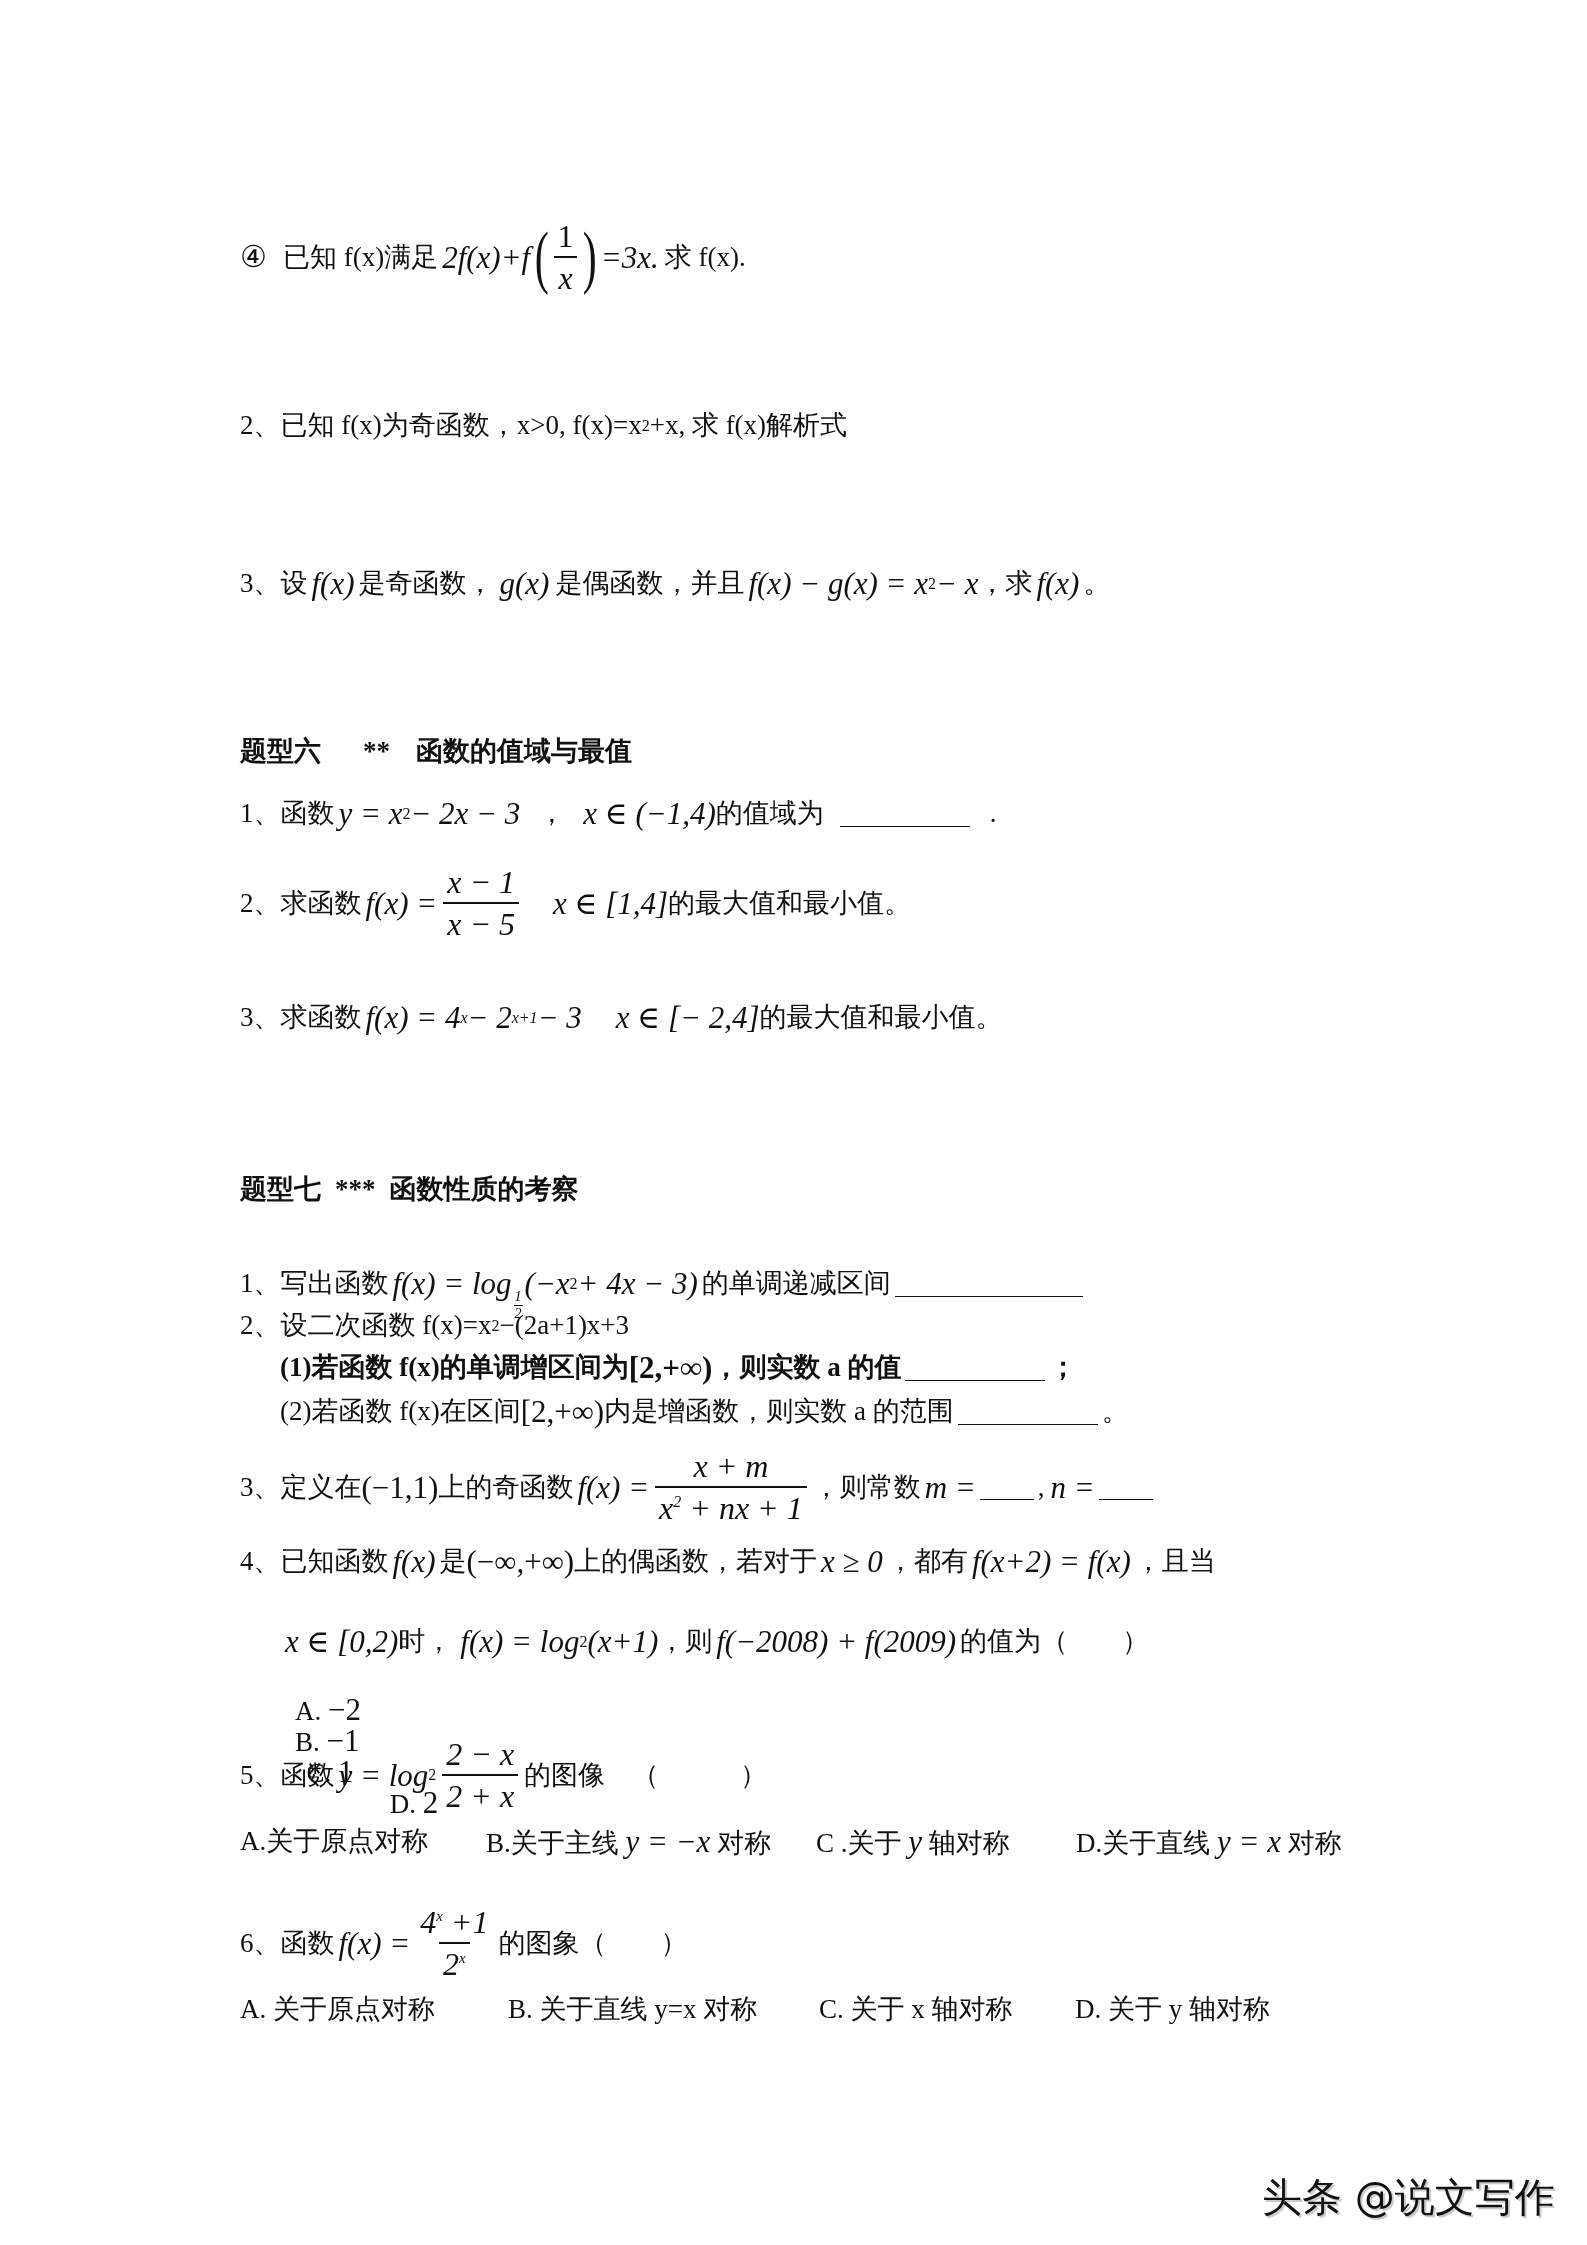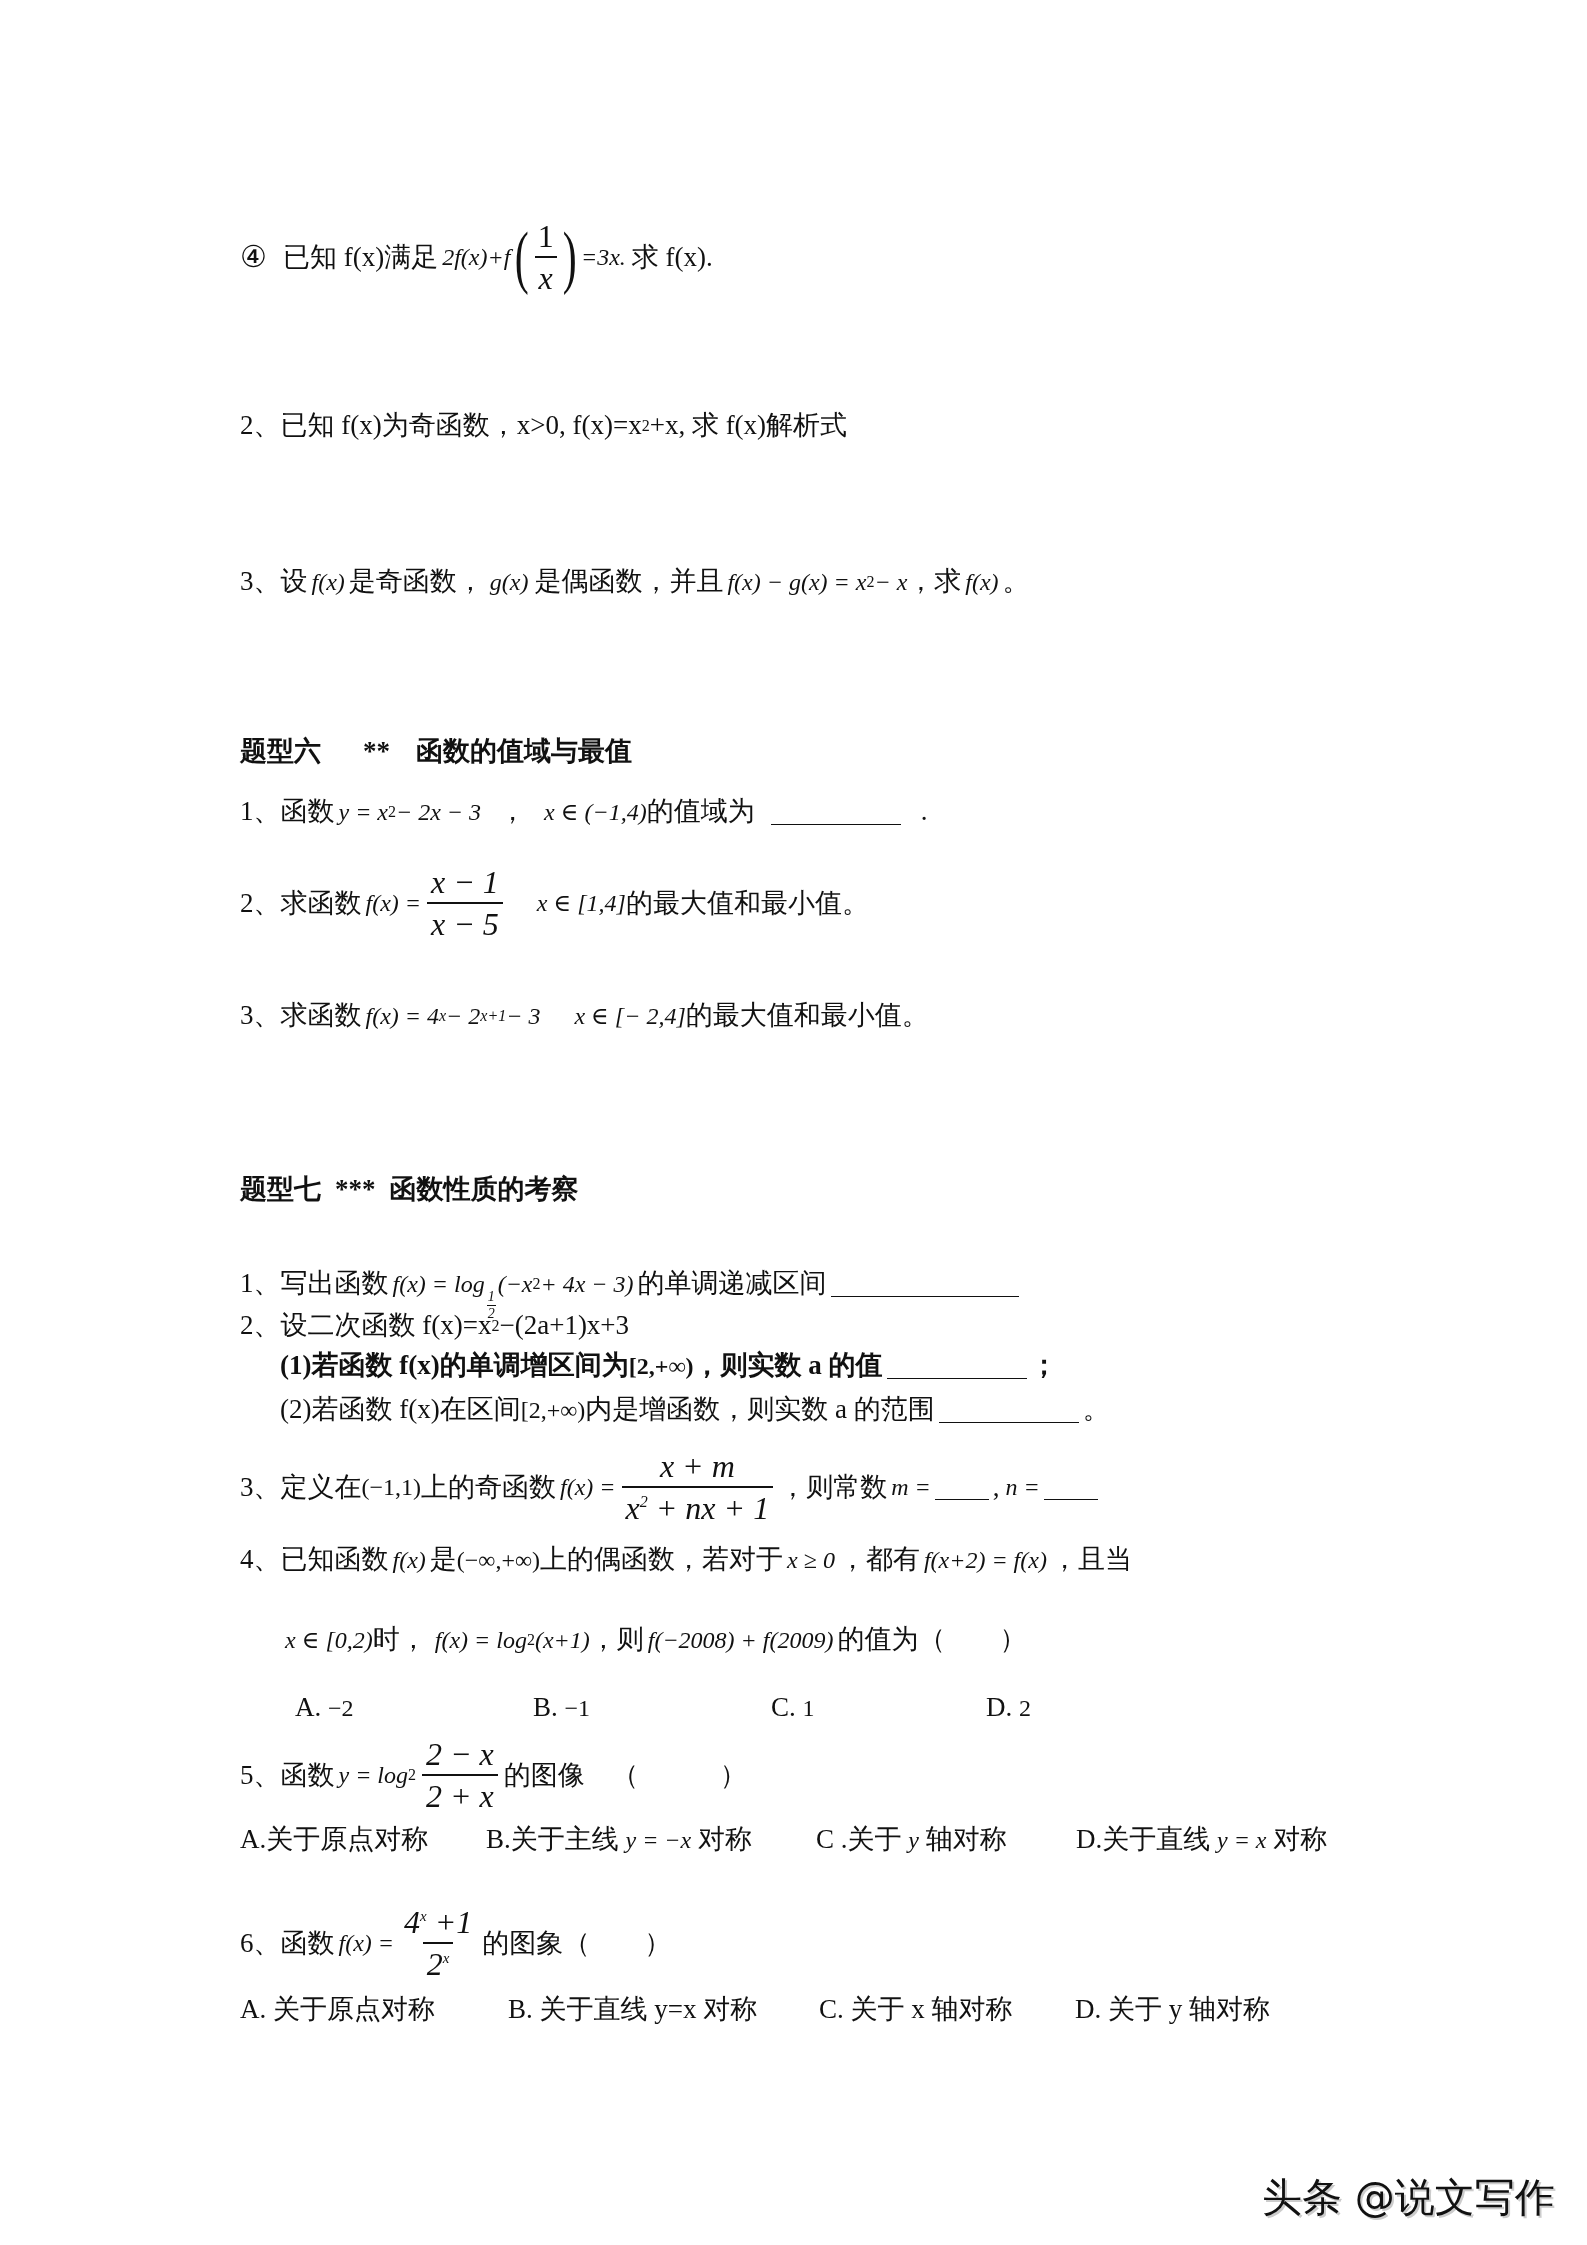--- a/index.html
+++ b/index.html
@@ -1,19 +1,19 @@
 <!DOCTYPE html>
 <html><head>
 <meta charset="utf-8">
 <style>
   html, body { margin:0; padding:0; background:#fff; }
   body { width:1587px; height:2245px; position:relative; overflow:hidden;
          font-family:"Liberation Serif","DejaVu Serif",serif; color:#111; }
   .line { position:absolute; left:240px; font-size:27px; white-space:nowrap; display:flex; align-items:center; line-height:1; }
-  .m { font-family:"Liberation Serif","DejaVu Serif",serif; font-style:italic; font-size:24px; }
+  .m { font-family:"Liberation Serif","DejaVu Serif",serif; font-style:italic; font-size:31px; }
   .up { font-style:normal; }
   .heading { font-weight:bold; font-size:27px; }
   .frac { display:inline-flex; flex-direction:column; align-items:center; vertical-align:middle; margin:0 6px; font-style:italic; font-size:32px; }
   .frac .num { padding:0 4px 4px; }
   .frac .den { border-top:2px solid #111; padding:4px 4px 0; }
   .paren-big { font-size:70px; font-style:normal; font-weight:200; line-height:1; transform:scaleX(0.6); display:inline-block; }
   sup { font-size:16px; vertical-align:super; }
   sub { font-size:16px; }
   .blank { display:inline-block; border-bottom:1.5px solid #111; height:1px; margin:0 4px; transform:translateY(12px); }
   .opt { display:inline-block; }
@@ -167,21 +167,21 @@
 <div class="line" style="top:1626px;left:285px;">
   <span class="m">x ∈ [0,2)</span>
   <span>时，</span>
   <span class="m" style="margin-left:8px;">f(x) = log</span>
     <sub>2</sub>
     <span class="m">(x+1)</span>
   <span>，则</span>
   <span class="m" style="margin:0 4px;">f(−2008) + f(2009)</span>
   <span>的值为（　　）</span>
 </div>
-<div class="line" style="top:1694px;left:295px;">
+<div class="line" style="top:1694px;left:295px;flex-direction:column;">
   <span class="opt" style="width:238px;"><span>A.</span> <span class="m up">−2</span></span>
   <span class="opt" style="width:238px;"><span>B.</span> <span class="m up">−1</span></span>
   <span class="opt" style="width:215px;"><span>C.</span> <span class="m up">1</span></span>
   <span class="opt"><span>D.</span> <span class="m up">2</span></span>
 </div>
 
 <div class="line" style="top:1738px;">
   <span>5、函数</span>
   <span class="m" style="margin-left:4px;">y = log</span>
     <sub>2</sub>

